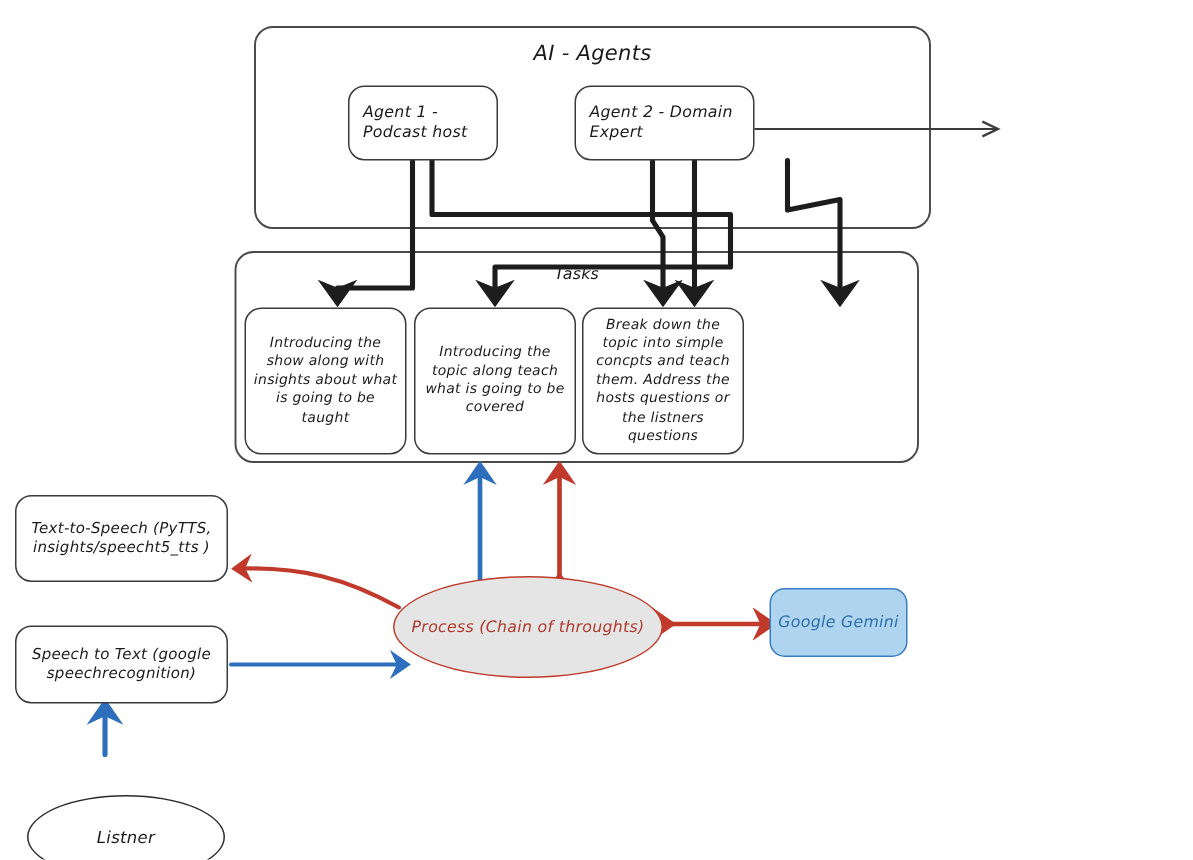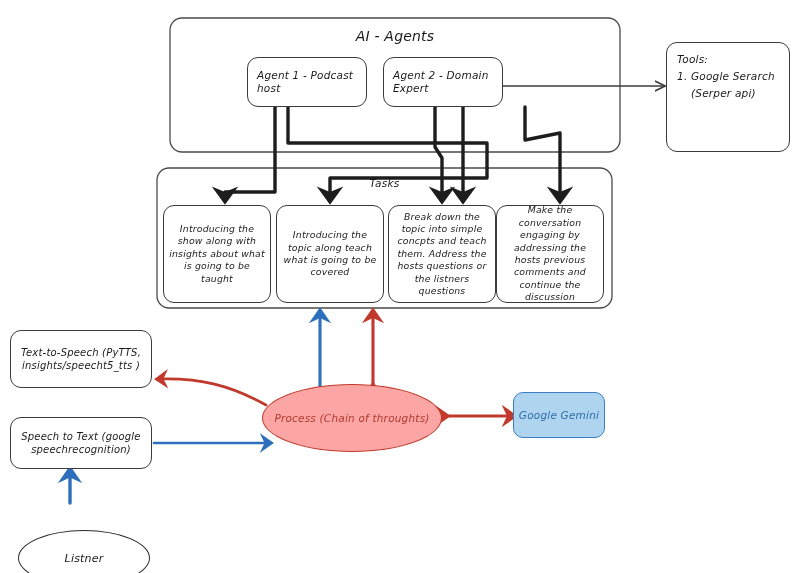--- a/index.html
+++ b/index.html
@@ -7,21 +7,21 @@
        font-family:"DejaVu Sans", sans-serif;color:#1a1a1a;}
   #canvas{position:absolute;inset:0;width:795px;height:573px;}
   svg.layer{position:absolute;left:0;top:0;width:795px;height:573px;overflow:visible;pointer-events:none;}
   .node{position:absolute;box-sizing:border-box;display:flex;align-items:center;
         justify-content:center;text-align:center;}
   .rbox{border:1.3px solid #3b3b3b;border-radius:11px;background:#fff;}
   .hand{font-family:"DejaVu Sans", sans-serif;font-style:italic;letter-spacing:.2px;}
   .lbl{font-size:10.5px;line-height:13.5px;}
   #agents-title{position:absolute;left:170px;top:28px;width:450px;height:16px;
                 font-size:14px;display:flex;align-items:center;justify-content:center;}
-  #agent1{left:232px;top:57px;width:120px;height:50px;padding:0 9px;justify-content:flex-start;margin-left:15px;}
+  #agent1{left:232px;top:57px;width:100px;height:50px;padding:0 9px;justify-content:flex-start;}
   #agent1 span{text-align:left;}
   #agent2{left:383px;top:57px;width:120px;height:50px;padding:16px 9px;justify-content:flex-start;}
   #agent2 span{text-align:left;}
   #tools-box{left:666px;top:42px;width:124px;height:110px;padding:8px 10px;
              align-items:flex-start;justify-content:flex-start;}
   #tools-inner{text-align:left;font-size:10.5px;line-height:17px;}
   #tools-line2{display:block;}
   #tools-line3{display:block;padding-left:14px;}
   #tasks-title{position:absolute;left:157px;top:175px;width:455px;height:16px;
                font-size:10.5px;display:flex;align-items:center;justify-content:center;}
@@ -35,21 +35,21 @@
   #tts-box span{font-size:10px;line-height:13.5px;}
   #stt-box{left:10px;top:417px;width:142px;height:52px;padding:2px 4px;}
   #stt-box span{font-size:10px;line-height:13.5px;}
   #gemini-box{left:513px;top:392px;width:92px;height:46px;
               border:1.6px solid #3a7fc1;border-radius:10px;background:#aed4f0;}
   #gemini-box span{font-size:10.5px;color:#2f6ea8;}
   #listner-oval{left:18px;top:530px;width:132px;height:56px;
                 border:1.3px solid #2b2b2b;border-radius:50%;background:#fff;}
   #listner-oval span{font-size:11px;}
   #process-oval{left:262px;top:384px;width:180px;height:68px;
-                border:1.8px solid #c0392b;border-radius:50%;background:#fca5a5;}
+                border:1.8px solid #c0392b;border-radius:50%;background:#e5e5e5;}
   #process-oval span{font-size:10.5px;line-height:14px;color:#b03a2e;}
 </style>
 </head>
 <body>
 
 <div id="canvas">
 
   <svg class="layer">
     <defs>
       <marker id="ah-black" markerWidth="9" markerHeight="9" refX="3.4" refY="4.5" orient="auto" markerUnits="strokeWidth">
@@ -98,41 +98,31 @@
   <div id="agents-title" class="hand">AI - Agents</div>
 
   <div id="agent1" class="node rbox">
     <span class="hand lbl">Agent 1 - Podcast host</span>
   </div>
 
   <div id="agent2" class="node rbox">
     <span class="hand lbl">Agent 2 - Domain Expert</span>
   </div>
 
-  <div id="tools-box" class="node rbox">
-    <div id="tools-inner" class="hand">
-      <span>Tools:</span>
-      <span id="tools-line2">1. Google Serarch</span>
-      <span id="tools-line3">(Serper api)</span>
-    </div>
-  </div>
 
   <div id="tasks-title" class="hand">Tasks</div>
 
   <div id="task1" class="node rbox task">
     <span class="hand">Introducing the show along with insights about what is going to be taught</span>
   </div>
   <div id="task2" class="node rbox task">
     <span class="hand">Introducing the topic along teach what is going to be covered</span>
   </div>
   <div id="task3" class="node rbox task">
     <span class="hand">Break down the topic into simple concpts and teach them. Address the hosts questions or the listners questions</span>
-  </div>
-  <div id="task4" class="node rbox task">
-    <span class="hand">Make the conversation engaging by addressing the hosts previous comments and continue the discussion</span>
   </div>
 
   <div id="tts-box" class="node rbox">
     <span class="hand">Text-to-Speech (PyTTS, insights/speecht5_tts )</span>
   </div>
 
   <div id="stt-box" class="node rbox">
     <span class="hand">Speech to Text (google speechrecognition)</span>
   </div>
 

